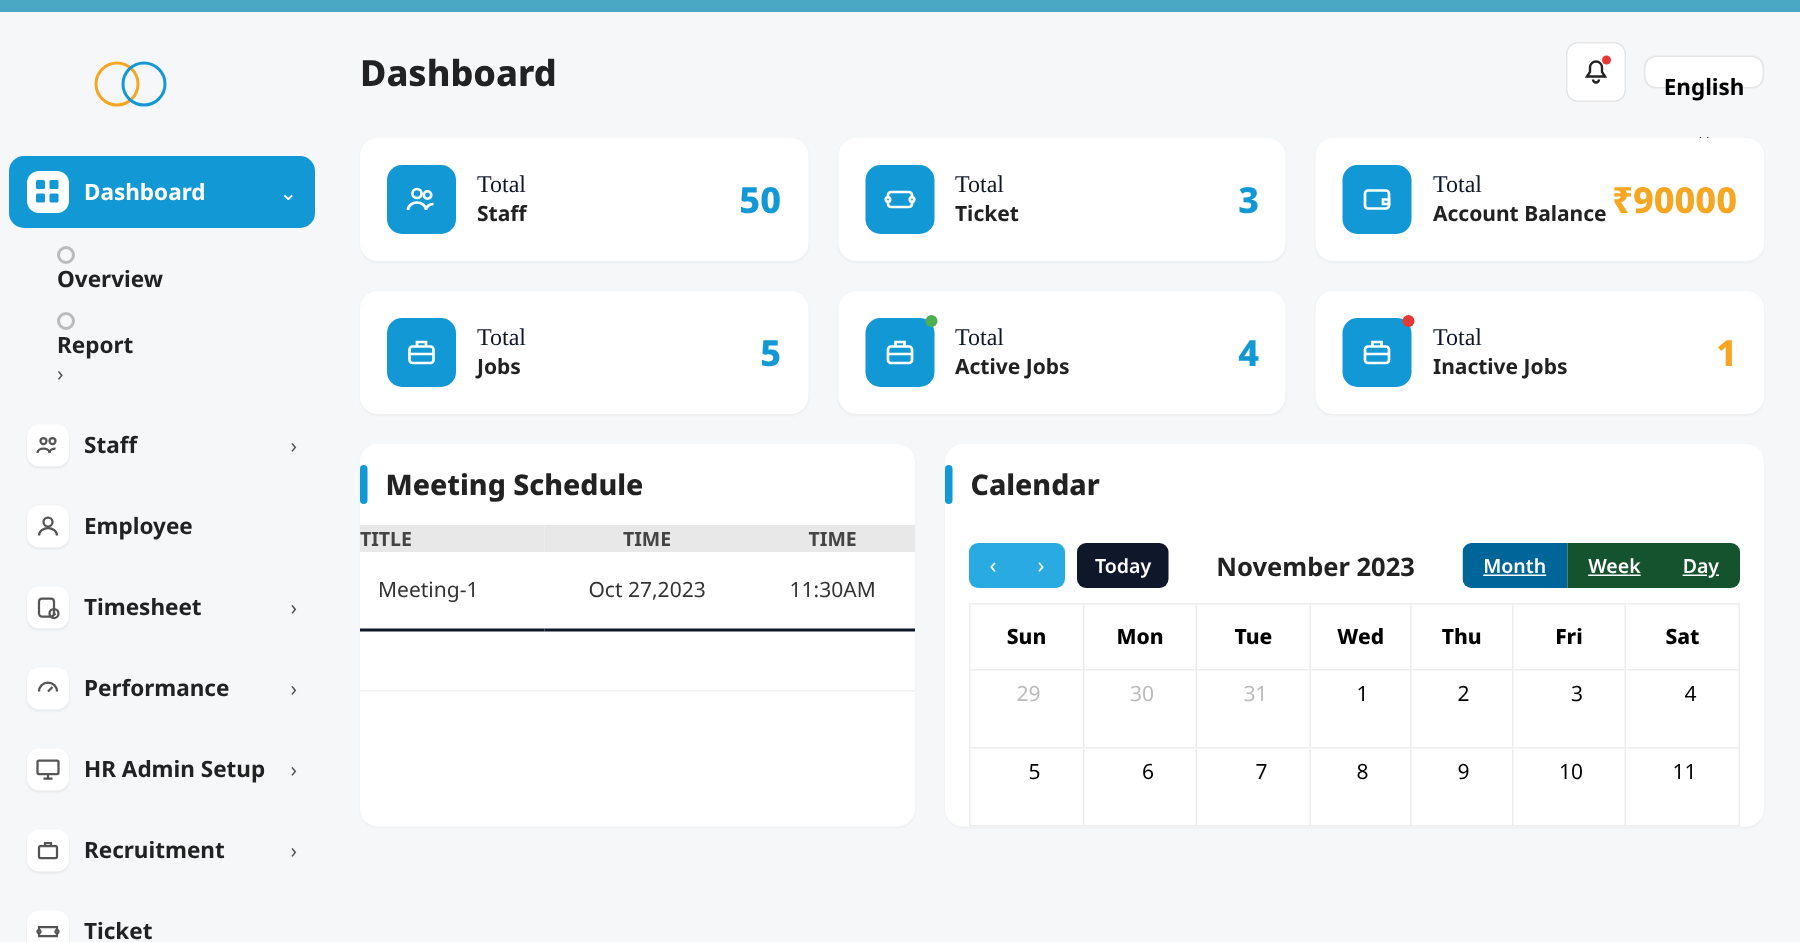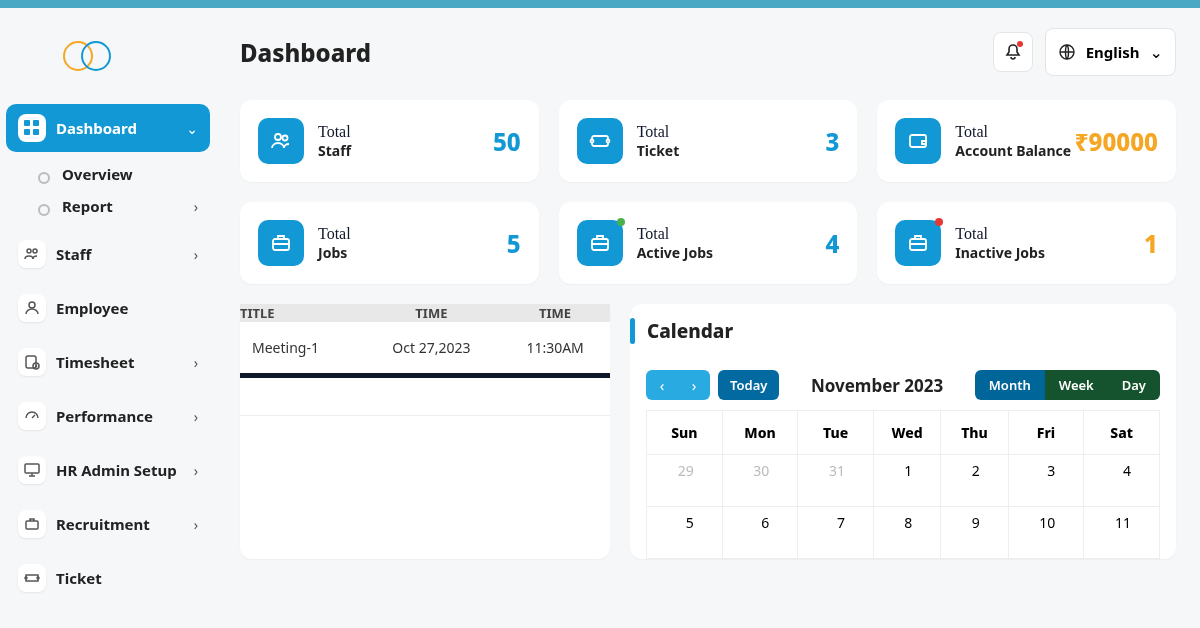--- a/index.html
+++ b/index.html
@@ -13,30 +13,30 @@
 .nav-item.active { background: #1298d4; color: #fff; }
 .nav-item .nav-icon { width: 28px; height: 28px; display: flex; align-items: center; justify-content: center; border-radius: 8px; margin-right: 10px; flex-shrink: 0; }
 .nav-item.active .nav-icon { background: #fff; color: #1298d4; }
 .nav-item:not(.active) .nav-icon { background: #fff; color: #555; box-shadow: 0 1px 2px rgba(0,0,0,.08); }
 .nav-item .label { font-size: 15px; font-weight: 700; flex: 1; }
 .nav-item:not(.active) .label { color: #222; }
 .nav-item .chev { font-size: 14px; }
 .nav-item.active .chev { color: #fff; }
 .nav-item:not(.active) .chev { color: #555; }
 .sub-nav { padding-left: 20px; margin-bottom: 8px; }
-.sub-item { display: flex; align-items: flex-end; padding: 6px 12px; cursor: pointer; }
+.sub-item { display: flex; align-items: flex-start; padding: 6px 12px; cursor: pointer; flex-direction: column; }
 .sub-item .dot { width: 12px; height: 12px; border: 2px solid #bbb; border-radius: 50%; margin-right: 12px; }
 .sub-item .sub-label { font-size: 15px; font-weight: 700; color: #222; flex: 1; }
 .sub-item .chev { color: #555; font-size: 14px; }
 .main { flex: 1; padding: 20px 24px; }
 .header { display: flex; align-items: center; margin-bottom: 24px; }
 .header h1 { font-size: 24px; font-weight: 800; color: #222; flex: 1; }
 .notif { width: 40px; height: 40px; background: #fff; border: 1px solid #e5e5e5; border-radius: 8px; display: flex; align-items: center; justify-content: center; position: relative; margin-right: 12px; cursor: pointer; }
 .notif .red-dot { width: 6px; height: 6px; background: #e53935; border-radius: 50%; position: absolute; top: 8px; right: 9px; }
-.lang { height: 48px; background: #fff; border: 1px solid #e5e5e5; border-radius: 8px; display: flex; align-items: center; padding: 0 12px; cursor: pointer; gap: 10px; }
+.lang { height: 22px; background: #fff; border: 1px solid #e5e5e5; border-radius: 8px; display: flex; align-items: center; padding: 0 12px; cursor: pointer; gap: 10px; flex-direction: column; }
 .lang .lang-label { font-size: 15px; font-weight: 700; }
 .cards { display: grid; grid-template-columns: 1fr 1fr 1fr; gap: 20px; margin-bottom: 20px; }
 .card { background: #fff; border-radius: 12px; padding: 18px; display: flex; align-items: center; box-shadow: 0 1px 2px rgba(0,0,0,.04); }
 .card-icon { width: 46px; height: 46px; background: #1298d4; border-radius: 10px; display: flex; align-items: center; justify-content: center; margin-right: 14px; position: relative; flex-shrink: 0; }
 .card-labels { flex: 1; }
 .card-labels .small { font-size: 16px; color: #0f172a; font-family: Liberation Serif, serif; }
 .card-labels .big { font-size: 14px; font-weight: 700; color: #222; }
 .card-value { font-size: 24px; font-weight: 800; }
 .card-value.blue { color: #1298d4; }
 .card-value.orange { color: #f5a623; }
@@ -44,31 +44,31 @@
 .indicator-dot.green { background: #4caf50; }
 .indicator-dot.red { background: #e53935; }
 .panels { display: grid; grid-template-columns: 370px 1fr; gap: 20px; }
 .panel { background: #fff; border-radius: 12px; box-shadow: 0 1px 2px rgba(0,0,0,.04); }
 .panel-title { display: flex; align-items: center; padding: 14px 0; }
 .panel-title .bar { width: 5px; height: 26px; background: #1298d4; border-radius: 3px; margin-right: 12px; }
 .panel-title h2 { font-size: 19px; font-weight: 800; color: #222; }
 .meet-table { width: 100%; border-collapse: collapse; }
 .meet-table th { background: #e8e8e8; font-size: 13px; font-weight: 700; text-align: left; color: #444; }
 .meet-table th:nth-child(2), .meet-table th:nth-child(3) { text-align: center; }
-.meet-table td { padding: 16px 12px; font-size: 14px; color: #333; border-bottom: 5px solid #0f172a; }
+.meet-table td { padding: 16px 12px; font-size: 14px; color: #333; border-bottom: 2px solid #0f172a; }
 .meet-table td:nth-child(2), .meet-table td:nth-child(3) { text-align: center; }
 .cal { padding: 12px 16px 0; }
 .cal-toolbar { display: flex; align-items: center; margin-bottom: 10px; }
 .cal-nav { display: flex; gap: 8px; }
-.cal-btn { background: #0369a1; color: #fff; border: none; border-radius: 6px; height: 30px; padding: 0 12px; font-size: 13px; font-weight: 600; cursor: pointer; display: flex; align-items: center; }
+.cal-btn { background: #0f172a; color: #fff; border: none; border-radius: 6px; height: 30px; padding: 0 12px; font-size: 13px; font-weight: 600; cursor: pointer; display: flex; align-items: center; }
 .cal-arrows { display: flex; background: #29abe2; border-radius: 6px; overflow: hidden; }
 .cal-arrows button { background: transparent; border: none; color: #fff; width: 32px; height: 30px; cursor: pointer; font-size: 15px; }
 .cal-title { flex: 1; text-align: center; font-size: 17px; font-weight: 700; color: #222; }
 .cal-views { display: flex; border-radius: 6px; overflow: hidden; }
-.cal-views button { border: none; height: 30px; padding: 0 14px; font-size: 13px; font-weight: 600; cursor: pointer; }
+.cal-views button { border: none; height: 30px; padding: 0 14px; font-size: 13px; font-weight: 600; cursor: pointer; text-decoration: underline; }
 .cal-views button.active { background: #006699; color: #fff; }
 .cal-views button:not(.active) { background: #14532d; color: #fff; }
 .cal-grid { width: 100%; border-collapse: collapse; }
 .cal-grid th { padding: 12px 4px; font-size: 14px; font-weight: 800; text-align: center; border: 1px solid #eee; }
 .cal-grid td { height: 52px; text-align: right; padding: 6px 28px; font-size: 14px; border: 1px solid #eee; vertical-align: top; }
 .cal-grid td.other { color: #bbb; }
 svg { display: block; }
 </style>
 </head>
 <body>
@@ -280,20 +280,24 @@
         <div class="card-labels">
             <div class="small">Total</div>
             <div class="big">Inactive Jobs</div>
           </div>
         <div class="card-value orange">1</div>
       </div>
     </div>
 
     <div class="panels">
       <div class="panel">
+        <div class="panel-title">
+            <span class="bar"></span>
+            <h2>Meeting Schedule</h2>
+          </div>
         <table class="meet-table">
           <thead>
               <tr>
             <th>TITLE</th>
             <th>TIME</th>
             <th>TIME</th>
           </tr>
             </thead>
           <tbody>
             <tr>

